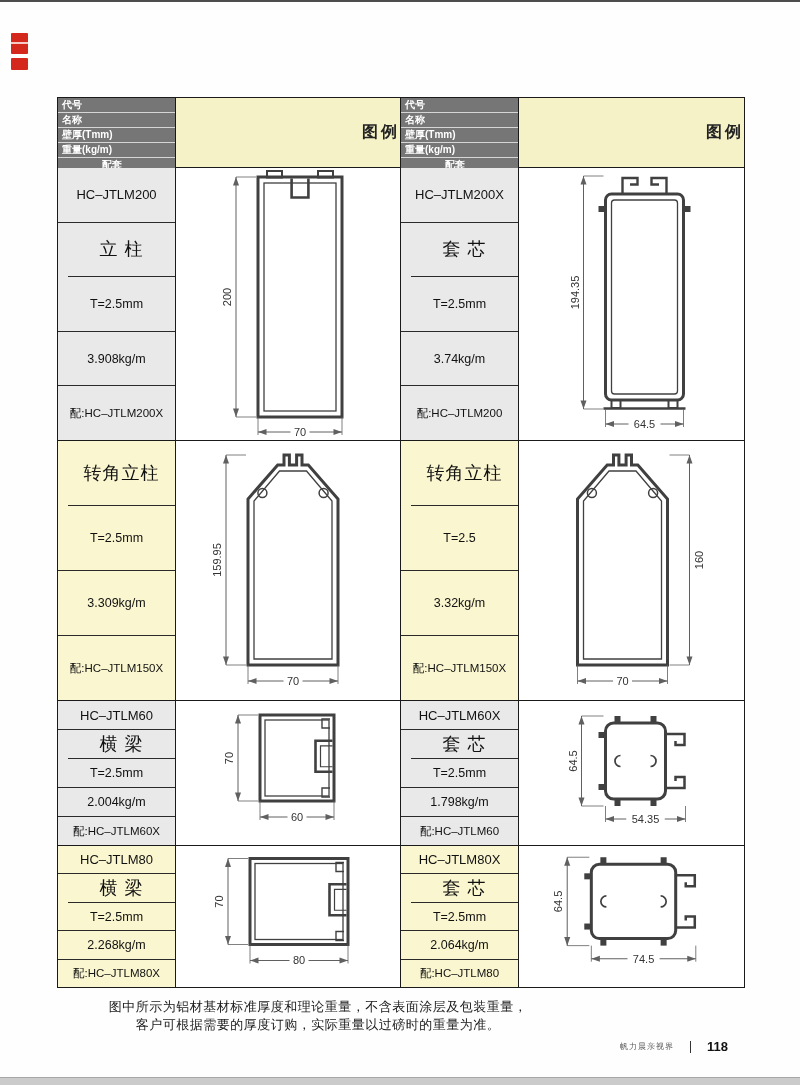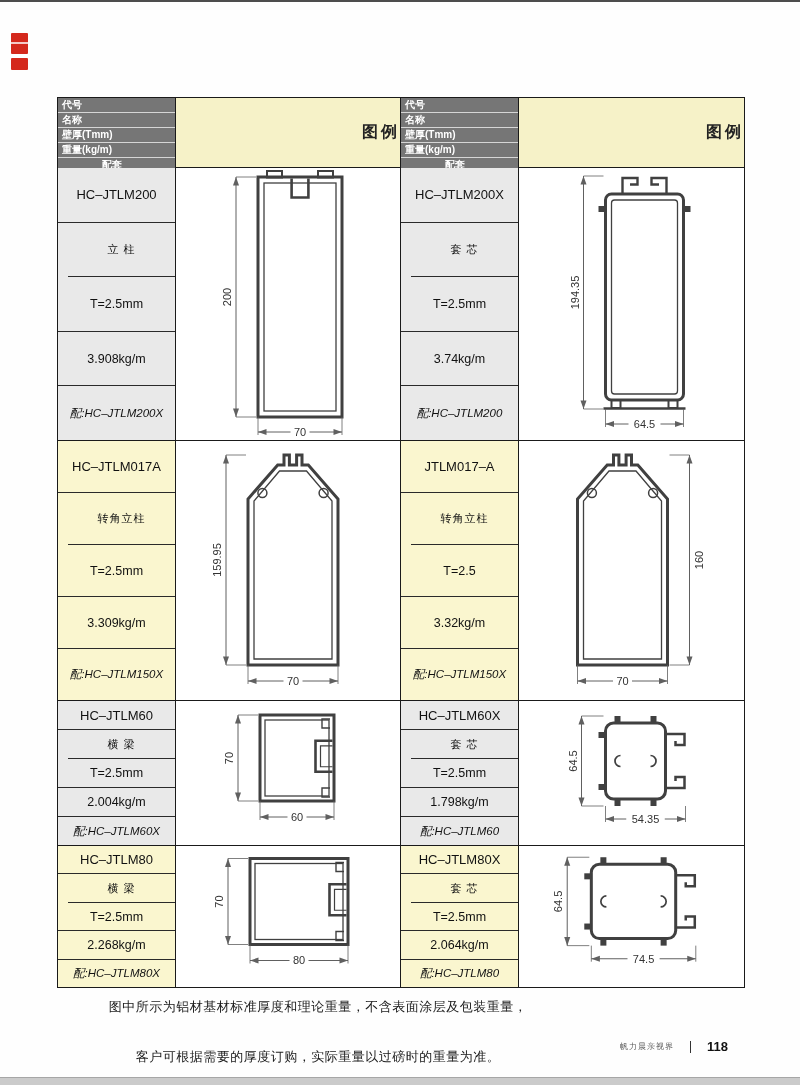--- a/index.html
+++ b/index.html
@@ -42,31 +42,31 @@
   }
 
   .label-cell { display:flex; flex-direction:column; }
   .label-cell.gray   { background: var(--row-gray,#e9e9e9); }
   .label-cell.yellow { background: var(--row-yellow,#faf6cf); }
   .sub {
     flex:1; display:flex; align-items:center; justify-content:center;
     border-bottom:1px solid #2a2a2a; font-size:12.5px; color:#111; text-align:center;
     white-space:nowrap;
   }
-  .sub:last-child { border-bottom:none;font-style:italic; }
+  .sub:last-child { border-bottom:none; }
   .sub.code { font-weight:normal; font-size:13px; }
-  .sub.name { font-size:11px; letter-spacing:1px;margin-left:10px; }
+  .sub.name { font-size:18px; letter-spacing:1px;margin-left:10px; }
   .sub.match { font-size:11.5px; }
 
   .diagram-cell { background:#fff; overflow:hidden; }
   .diagram-cell svg { display:block; width:100%; height:100%; }
 
   .footer-note { position:absolute; left:0; width:636px; text-align:center; font-size:13px; color:#1b1b1b; letter-spacing:.5px; }
   .footer-note.l1 { top:998px; }
-  .footer-note.l2 { top:1048px; }
+  .footer-note.l2 { top:1016px; }
 
   .page-brand { position:absolute; top:1039px; right:72px; display:flex; align-items:center; gap:16px; }
   .brand-text { font-size:8px; color:#5a5a5a; letter-spacing:1px; }
   .brand-sep { width:1px; height:12px; background:#333; }
   .page-num { font-size:13px; font-weight:bold; color:#111;text-align:center; }
 
   .bottom-strip { position:absolute; left:0; top:1077px; width:800px; height:8px; background:#cbcbcb; border-top:1px solid #a6a6a6; }
 </style>
 </head>
 <body style="--header-bar: #767676; --legend-bg: #f6f2c8; --row-gray: #e9e9e9; --row-yellow: #faf6cf; --stamp-red: #d4281c; --border: #1a1a1a;">
@@ -153,21 +153,20 @@
         <line x1="86" y1="256" x2="109" y2="256" stroke="#606060" stroke-width="1"></line>
         <line x1="141" y1="256" x2="164" y2="256" stroke="#606060" stroke-width="1"></line>
         <polygon points="86,256 94.5,253 94.5,259" fill="#606060"></polygon>
         <polygon points="164,256 155.5,253 155.5,259" fill="#606060"></polygon>
         <line x1="86" y1="241" x2="86" y2="259" stroke="#606060" stroke-width="0.8"></line>
         <line x1="164" y1="241" x2="164" y2="259" stroke="#606060" stroke-width="0.8"></line>
         <text x="125" y="259.8" text-anchor="middle" font-size="11" fill="#333">64.5</text>
       </svg>
   </div>
     <div class="cell label-cell yellow">
-    <div class="sub code">HC–JTLM017A</div>
     <div class="sub name">转角立柱</div>
     <div class="sub thick">T=2.5mm</div>
     <div class="sub weight">3.309kg/m</div>
     <div class="sub match">配:HC–JTLM150X</div>
   </div>
     <div class="cell diagram-cell">
     <svg xmlns="http://www.w3.org/2000/svg" preserveAspectRatio="xMidYMid meet" viewBox="0 0 224 259" font-family="Liberation Sans, sans-serif">
         <path d="M72,224 V58 L101.7,24 H108 V14 H113.4 V24 H120.6 V14 H126 V24 H132.3 L162,58 V224 Z" fill="none" stroke="#404040" stroke-width="3" stroke-linejoin="miter"></path>
         <path d="M78,218 V60 L103.5,30 H130.5 L156,60 V218 Z" fill="none" stroke="#404040" stroke-width="1.3" stroke-linejoin="miter"></path>
         <circle cx="86.4" cy="52" r="4.5" fill="none" stroke="#404040" stroke-width="1.5"></circle>
@@ -181,21 +180,20 @@
         <line x1="72" y1="240" x2="107.5" y2="240" stroke="#606060" stroke-width="1"></line>
         <line x1="126.5" y1="240" x2="162" y2="240" stroke="#606060" stroke-width="1"></line>
         <polygon points="72,240 80.5,237 80.5,243" fill="#606060"></polygon>
         <polygon points="162,240 153.5,237 153.5,243" fill="#606060"></polygon>
         <line x1="72" y1="224" x2="72" y2="243" stroke="#606060" stroke-width="0.8"></line>
         <line x1="162" y1="224" x2="162" y2="243" stroke="#606060" stroke-width="0.8"></line>
         <text x="117" y="243.8" text-anchor="middle" font-size="11" fill="#333">70</text>
       </svg>
   </div>
     <div class="cell label-cell yellow">
-    <div class="sub code">JTLM017–A</div>
     <div class="sub name">转角立柱</div>
     <div class="sub thick">T=2.5</div>
     <div class="sub weight">3.32kg/m</div>
     <div class="sub match">配:HC–JTLM150X</div>
   </div>
     <div class="cell diagram-cell">
     <svg xmlns="http://www.w3.org/2000/svg" preserveAspectRatio="xMidYMid meet" viewBox="0 0 224 259" font-family="Liberation Sans, sans-serif">
         <path d="M58,224 V58 L87.7,24 H94 V14 H99.4 V24 H106.6 V14 H112 V24 H118.30000000000001 L148,58 V224 Z" fill="none" stroke="#404040" stroke-width="3" stroke-linejoin="miter"></path>
         <path d="M64,218 V60 L89.5,30 H116.5 L142,60 V218 Z" fill="none" stroke="#404040" stroke-width="1.3" stroke-linejoin="miter"></path>
         <circle cx="72.4" cy="52" r="4.5" fill="none" stroke="#404040" stroke-width="1.5"></circle>

